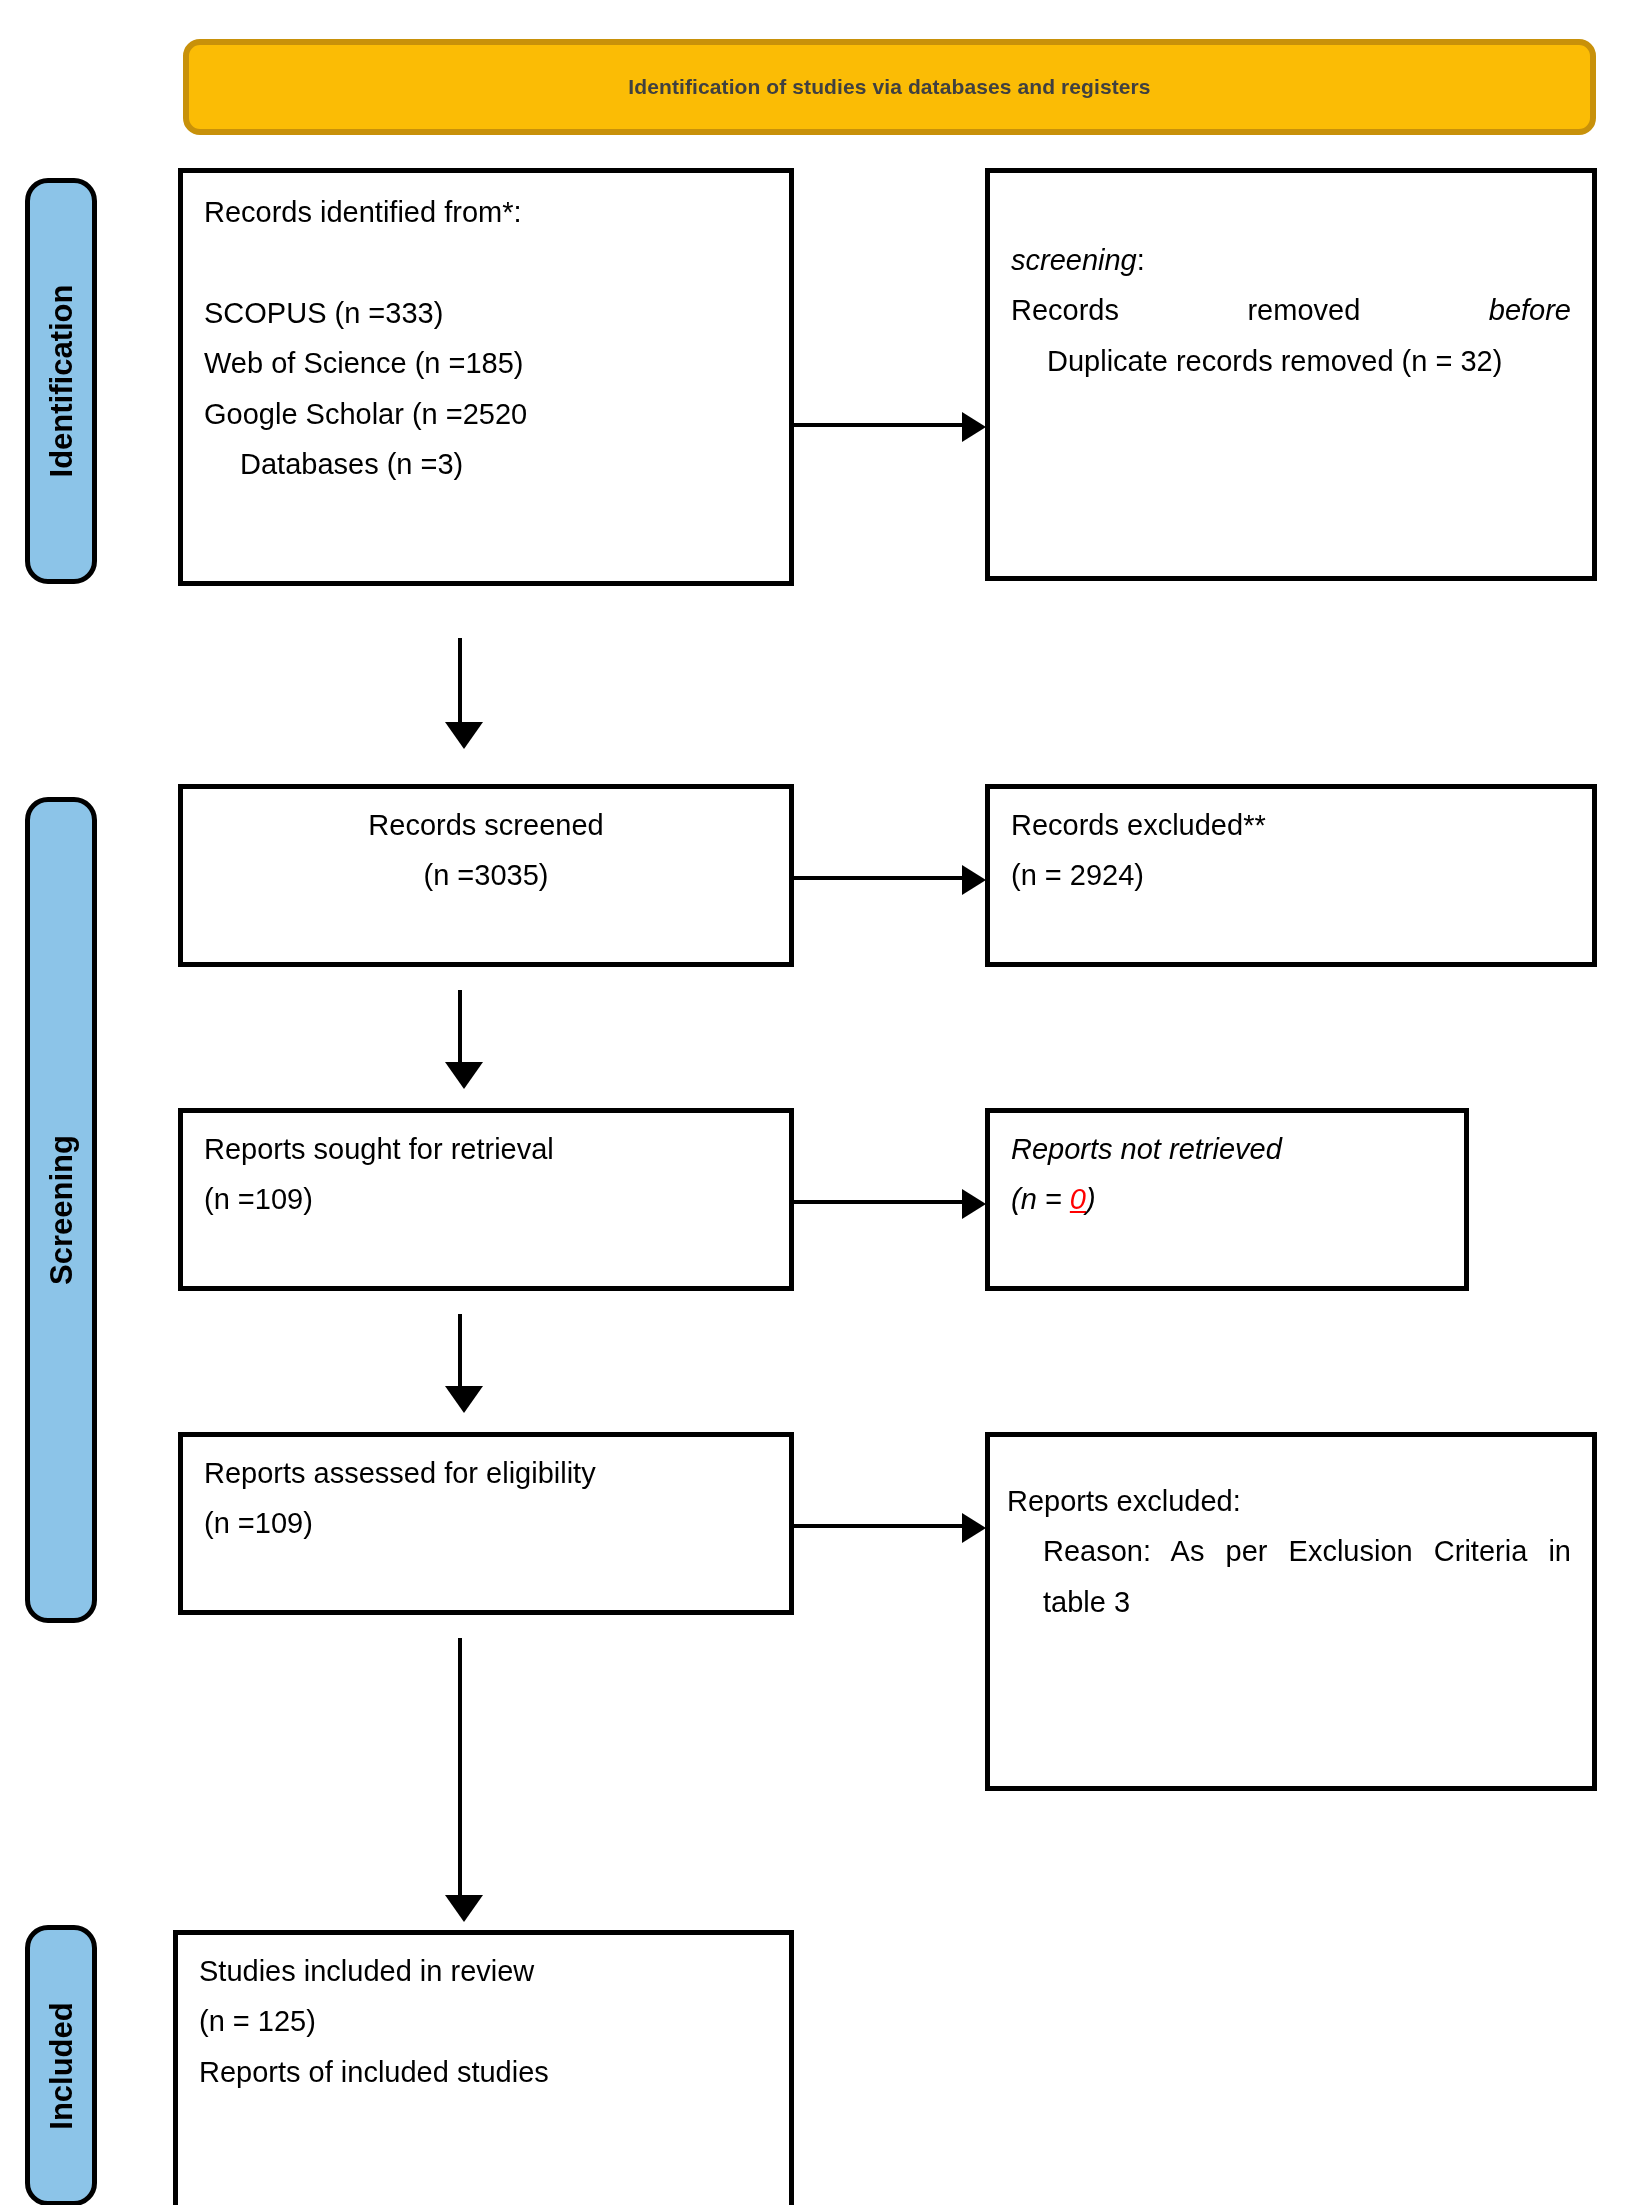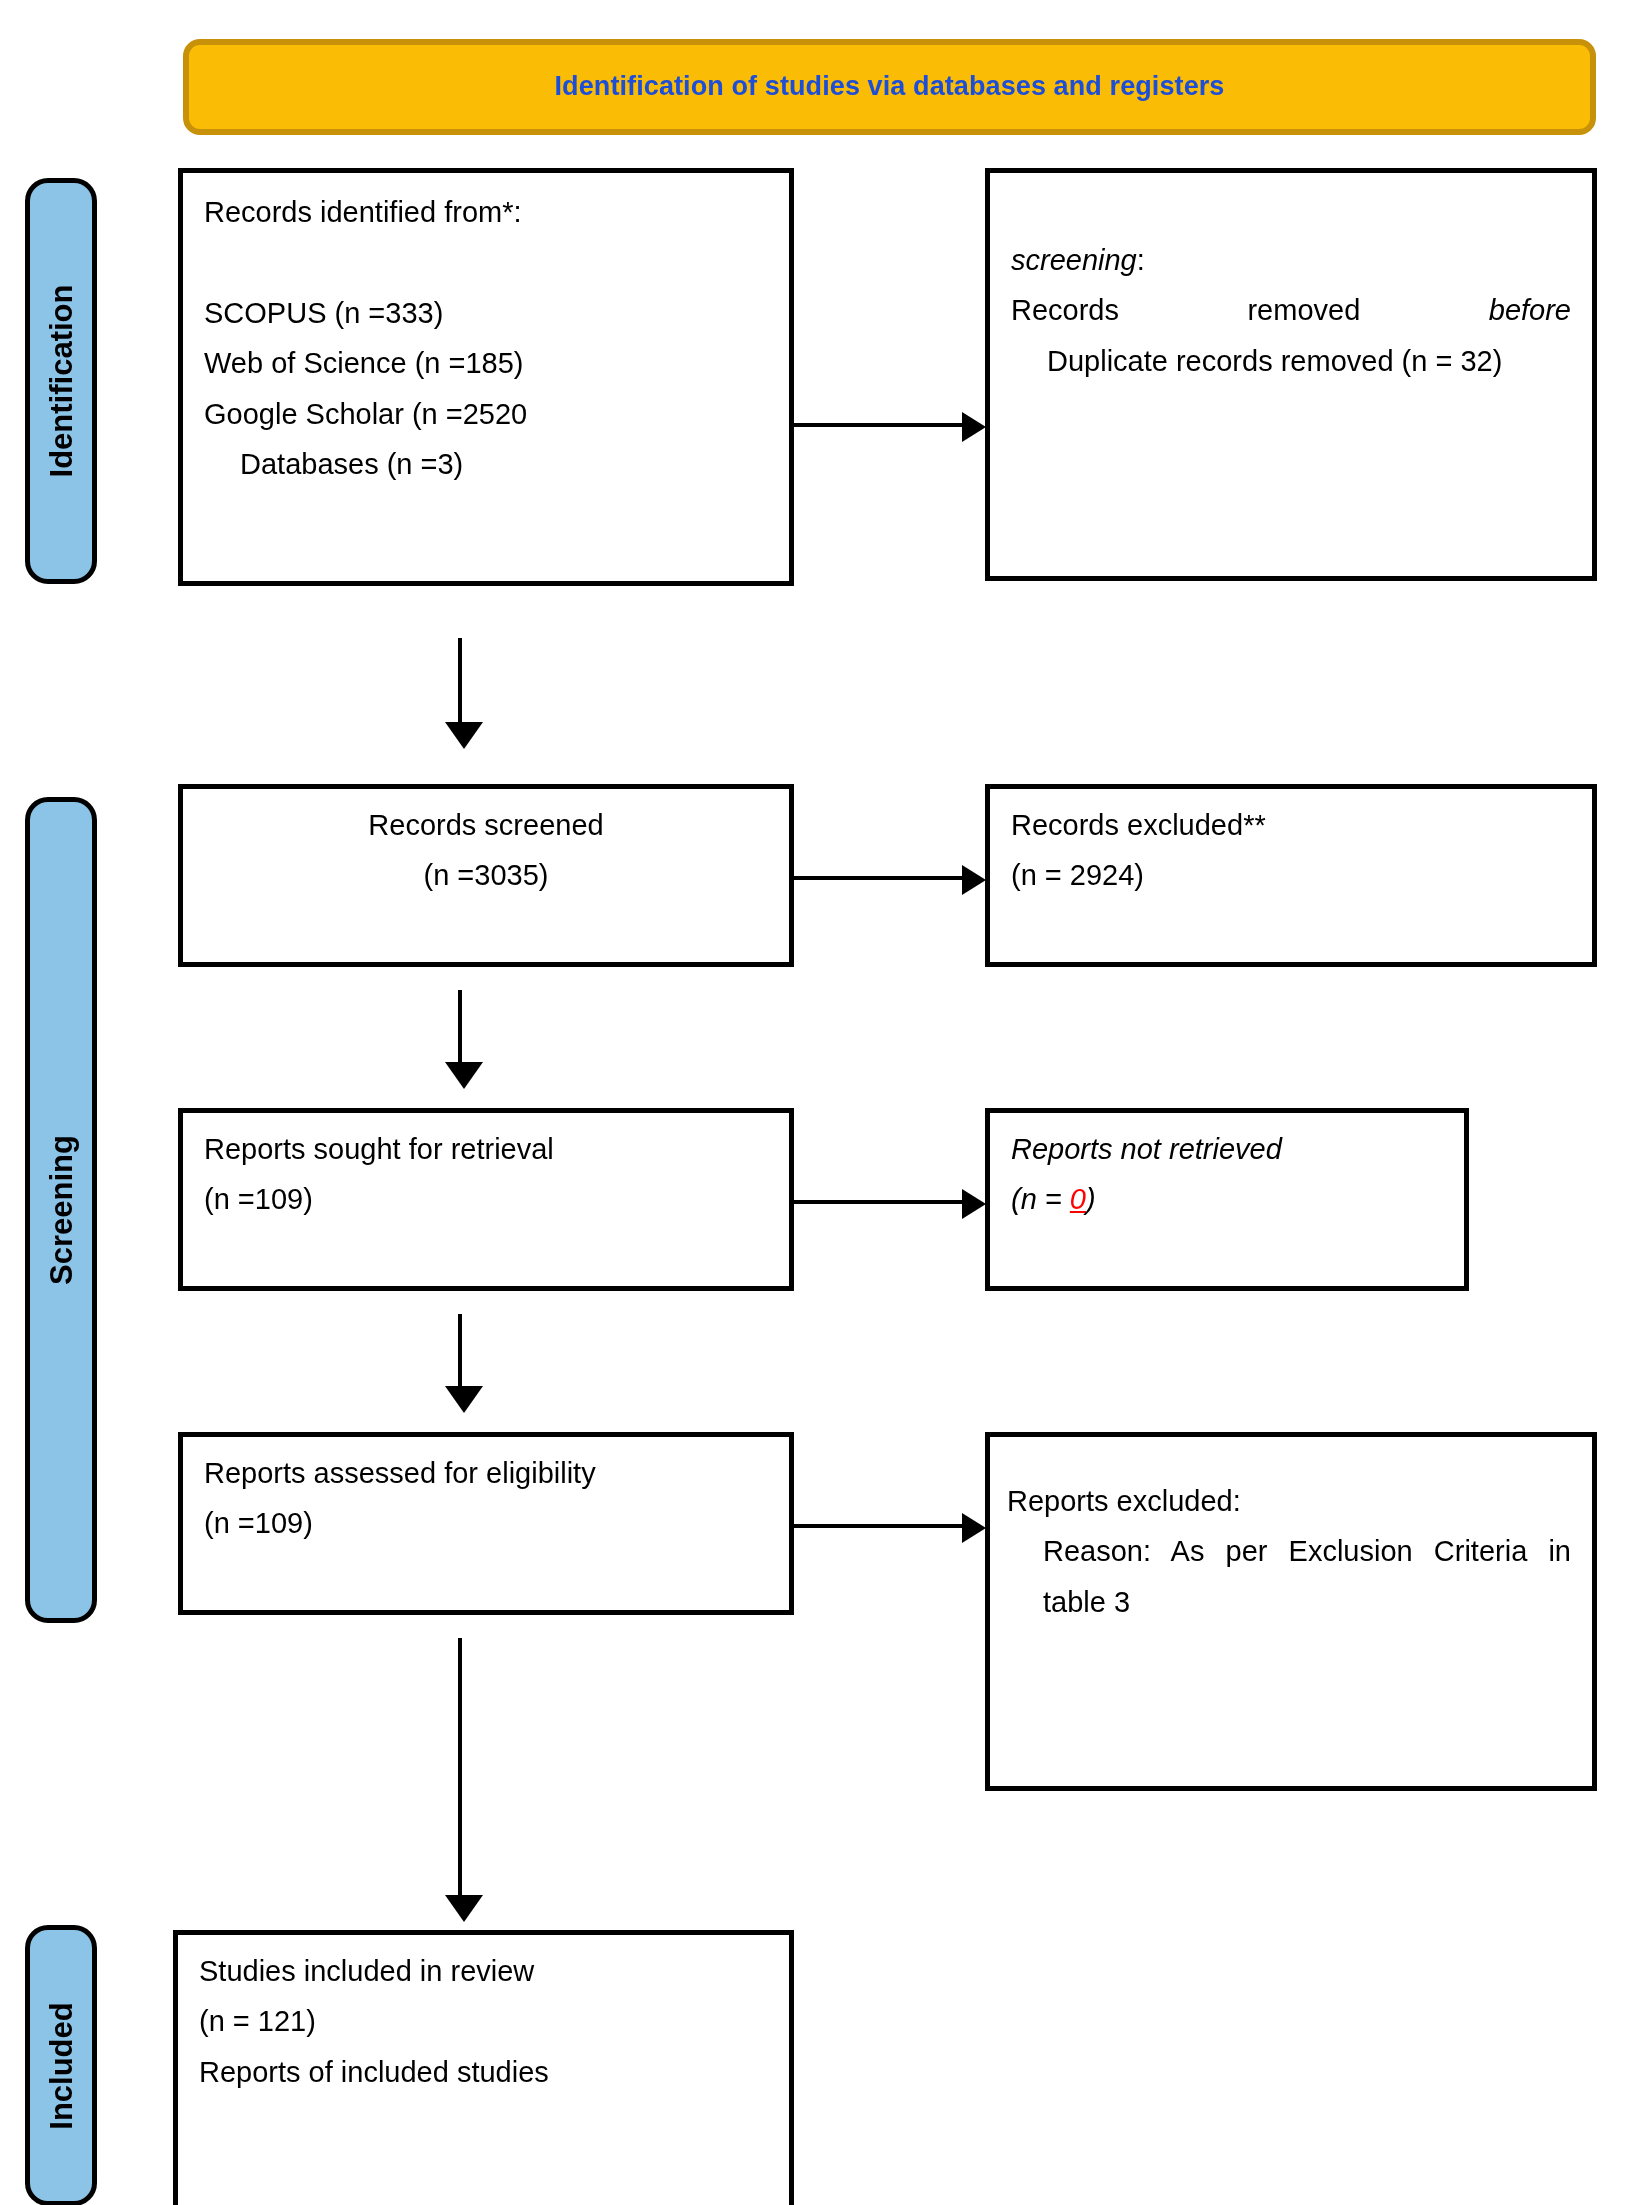--- a/index.html
+++ b/index.html
@@ -28,23 +28,23 @@
     height: 96px;
     background: #FBBC05;
     border: 6.4px solid #C8910A;
     border-radius: 17px;
     box-sizing: border-box;
     display: flex;
     align-items: center;
     justify-content: center;
   }
   .banner-text {
-    font-size: 27px;
+    font-size: 21px;
     font-weight: bold;
-    color: #1d4ed8;
+    color: #404040;
     letter-spacing: 0.1px;
     text-align: center;
     line-height: 1.1;
   }
 
   
   .rail {
     position: absolute;
     background: #8CC4E8;
     border: 5.4px solid #000000;
@@ -237,21 +237,21 @@
   <div class="pbox" id="box-reportsexcluded">
     <div class="pbox-inner" style="padding-top:39px;padding-left:17px;">
       <div class="line">Reports excluded:</div>
       <div class="line indent justify-last-left">Reason: As per Exclusion Criteria in table 3</div>
     </div>
   </div>
 
   <div class="pbox" id="box-included">
     <div class="pbox-inner" style="padding-top:11px;">
       <div class="line">Studies included in review</div>
-      <div class="line">(n = 121)</div>
+      <div class="line">(n = 125)</div>
       <div class="line">Reports of included studies</div>
     </div>
   </div>
 
   <div class="arrow-h" id="arrow-id-to-removed"></div>
   <div class="arrow-h" id="arrow-scr-to-excl"></div>
   <div class="arrow-h" id="arrow-sought-to-nr"></div>
   <div class="arrow-h" id="arrow-assess-to-re"></div>
 
   <div class="arrow-v" id="arrow-id-down"></div>

